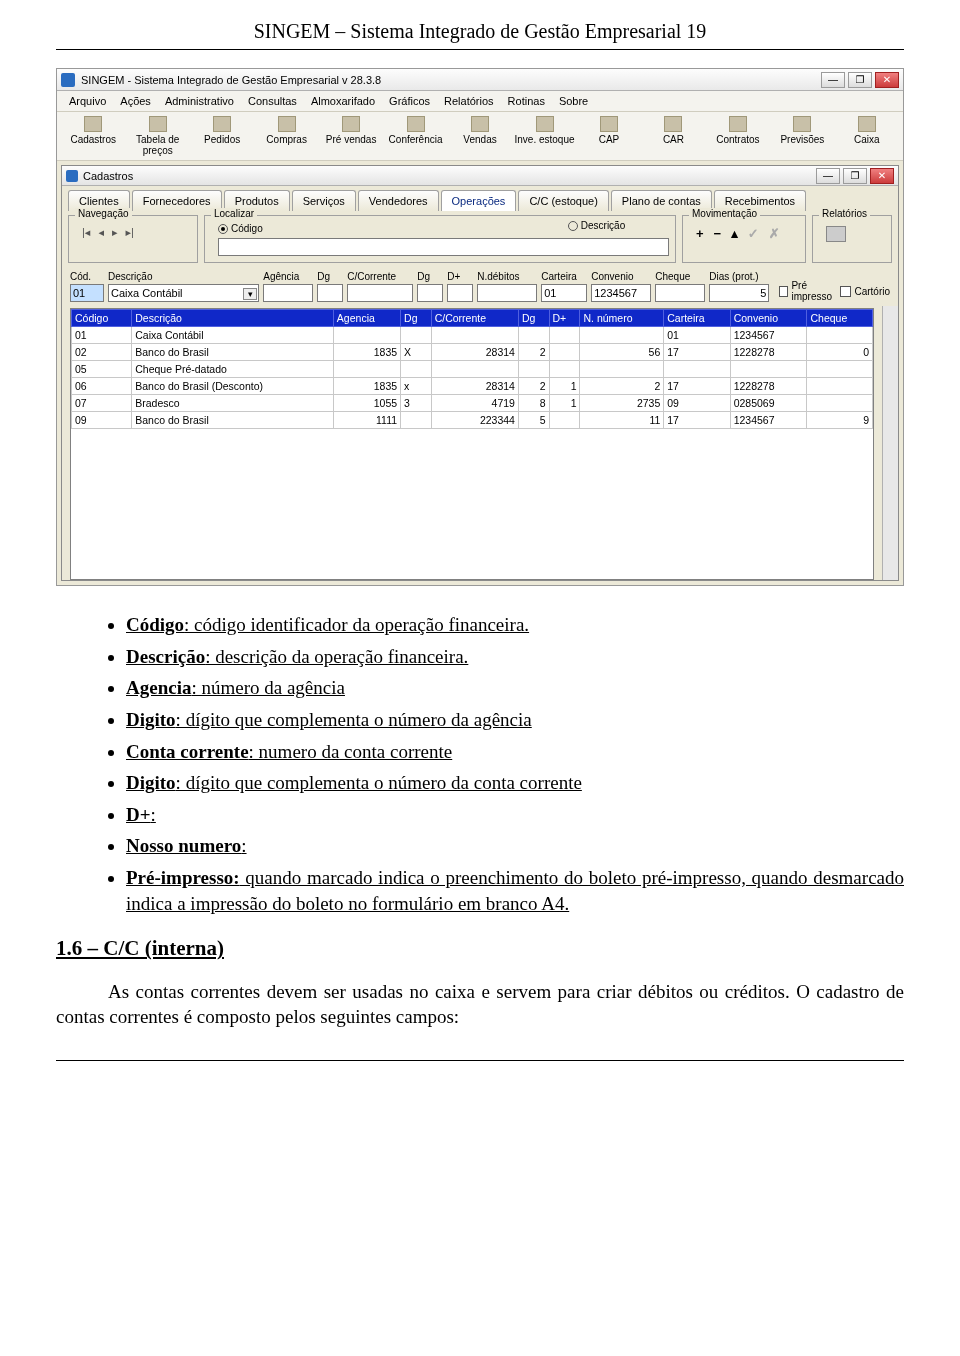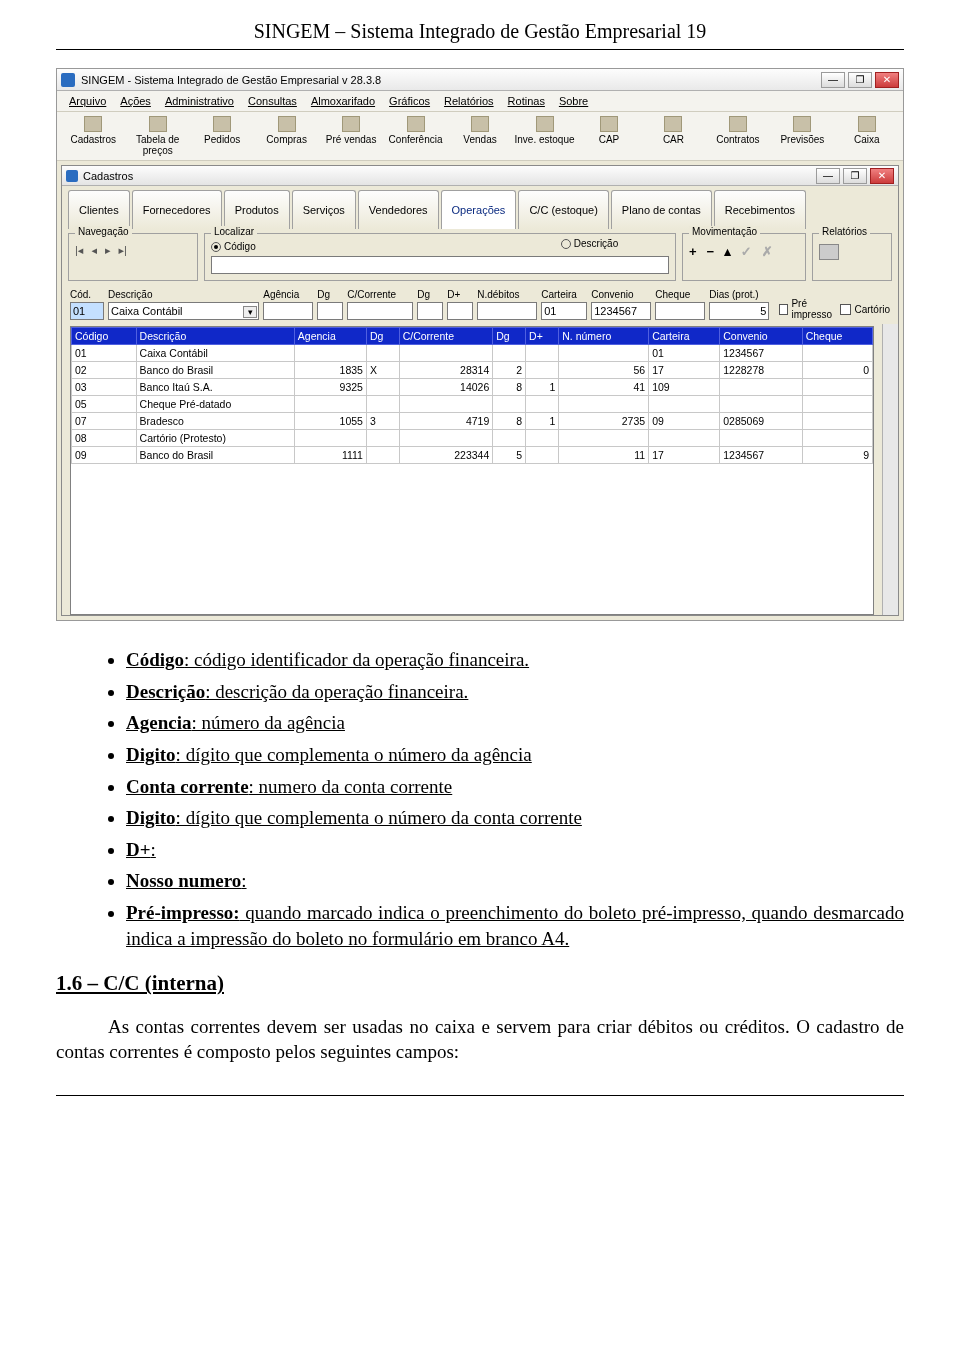--- a/index.html
+++ b/index.html
@@ -12,36 +12,36 @@
   
   .shot { border: 1px solid #999; background: #ece9d8; font-family: Tahoma, Arial, sans-serif; font-size: 11px; color: #000; margin-bottom: 26px; }
   .titlebar { display: flex; align-items: center; background: linear-gradient(#fdfdfd,#e9e9e9); height: 22px; padding: 0 4px; border-bottom: 1px solid #b0b0b0; }
   .titlebar .app-icon { width: 14px; height: 14px; background: #2a6cc0; border-radius: 2px; margin-right: 6px; }
   .titlebar .title { flex: 1; font-size: 11px; }
   .winbtns { display: flex; gap: 3px; }
   .winbtn { width: 24px; height: 16px; border: 1px solid #9b9b9b; background: linear-gradient(#fff,#dcdcdc); font-size: 10px; text-align: center; line-height: 14px; }
   .winbtn.close { background: linear-gradient(#f08080,#cc3b3b); color: #fff; border-color: #a02020; }
 
   .menubar { display: flex; gap: 2px; background: #f4f3ee; padding: 2px 6px; border-bottom: 1px solid #d0cdbf; font-size: 11px; }
-  .menubar span { padding: 2px 6px; text-decoration: underline; }
+  .menubar span { padding: 2px 6px; }
 
   .toolbar { display: flex; background: #f4f3ee; padding: 2px 4px; border-bottom: 1px solid #d0cdbf; }
   .toolbtn { flex: 1; text-align: center; font-size: 10px; padding: 2px 0; }
   .toolbtn .ticon { width: 18px; height: 16px; margin: 0 auto 2px auto; background: #c8c0a8; border: 1px solid #a09879; }
 
   .child { margin: 4px; border: 1px solid #8a8a8a; background: #ece9d8; }
   .child-title { display: flex; align-items: center; background: linear-gradient(#fdfdfd,#e4e4e4); height: 20px; padding: 0 4px; border-bottom: 1px solid #b0b0b0; }
   .child-title .cicon { width: 12px; height: 12px; background: #2a6cc0; border-radius: 2px; margin-right: 5px; }
 
   .subtabs { display: flex; gap: 2px; padding: 4px 6px 0 6px; background: #ece9d8; font-size: 11px; }
-  .subtab { padding: 13px 10px; border: 1px solid #a0a0a0; border-bottom: none; background: linear-gradient(#fdfdfd,#ece9d8); border-radius: 3px 3px 0 0; }
+  .subtab { padding: 4px 10px; border: 1px solid #a0a0a0; border-bottom: none; background: linear-gradient(#fdfdfd,#ece9d8); border-radius: 3px 3px 0 0; }
   .subtab.active { background: #fff; font-weight: normal; color: #0a2a80; }
 
   .panelrow { display: flex; gap: 6px; padding: 4px 6px; }
-  .fieldset { border: 1px solid #a0a0a0; padding: 4px 6px 6px 6px; position: relative; }
+  .fieldset { border: 1px solid #a0a0a0; padding: 4px 6px 6px 13px; position: relative; }
   .fieldset .legend { position: absolute; top: -8px; left: 6px; background: #ece9d8; padding: 0 3px; font-size: 10px; }
   .navset { width: 130px; }
   .locset { flex: 1; }
   .movset { width: 124px; }
   .repset { width: 80px; }
   .navbtns { display: flex; gap: 8px; padding-top: 6px; font-size: 11px; }
   .navbtns span { color: #555; }
   .radio { display: inline-flex; align-items: center; gap: 3px; font-size: 10px; margin-right: 22px; }
   .radio .dot { width: 10px; height: 10px; border: 1px solid #555; border-radius: 50%; display: inline-flex; align-items: center; justify-content: center; }
   .radio .dot.on::after { content: ""; width: 4px; height: 4px; background: #000; border-radius: 50%; }
@@ -292,69 +292,56 @@
                     <td>X</td>
                     <td class="num">28314</td>
                     <td class="num">2</td>
                     <td class="num"></td>
                     <td class="num">56</td>
                     <td>17</td>
                     <td>1228278</td>
                     <td class="num">0</td>
                   </tr>
                   <tr>
-                    <td>03</td>
-                    <td>Banco Itaú S.A.</td>
-                    <td class="num">9325</td>
-                    <td></td>
-                    <td class="num">14026</td>
-                    <td class="num">8</td>
-                    <td class="num">1</td>
-                    <td class="num">41</td>
-                    <td>109</td>
-                    <td></td>
-                    <td class="num"></td>
-                  </tr>
-                  <tr>
                     <td>05</td>
                     <td>Cheque Pré-datado</td>
                     <td class="num"></td>
                     <td></td>
                     <td class="num"></td>
                     <td class="num"></td>
                     <td class="num"></td>
                     <td class="num"></td>
                     <td></td>
                     <td></td>
+                    <td class="num"></td>
+                  </tr>
+                  <tr>
+                    <td>06</td>
+                    <td>Banco do Brasil (Desconto)</td>
+                    <td class="num">1835</td>
+                    <td>x</td>
+                    <td class="num">28314</td>
+                    <td class="num">2</td>
+                    <td class="num">1</td>
+                    <td class="num">2</td>
+                    <td>17</td>
+                    <td>1228278</td>
                     <td class="num"></td>
                   </tr>
                   <tr>
                     <td>07</td>
                     <td>Bradesco</td>
                     <td class="num">1055</td>
                     <td>3</td>
                     <td class="num">4719</td>
                     <td class="num">8</td>
                     <td class="num">1</td>
                     <td class="num">2735</td>
                     <td>09</td>
                     <td>0285069</td>
-                    <td class="num"></td>
-                  </tr>
-                  <tr>
-                    <td>08</td>
-                    <td>Cartório (Protesto)</td>
-                    <td class="num"></td>
-                    <td></td>
-                    <td class="num"></td>
-                    <td class="num"></td>
-                    <td class="num"></td>
-                    <td class="num"></td>
-                    <td></td>
-                    <td></td>
                     <td class="num"></td>
                   </tr>
                   <tr>
                     <td>09</td>
                     <td>Banco do Brasil</td>
                     <td class="num">1111</td>
                     <td></td>
                     <td class="num">223344</td>
                     <td class="num">5</td>
                     <td class="num"></td>

